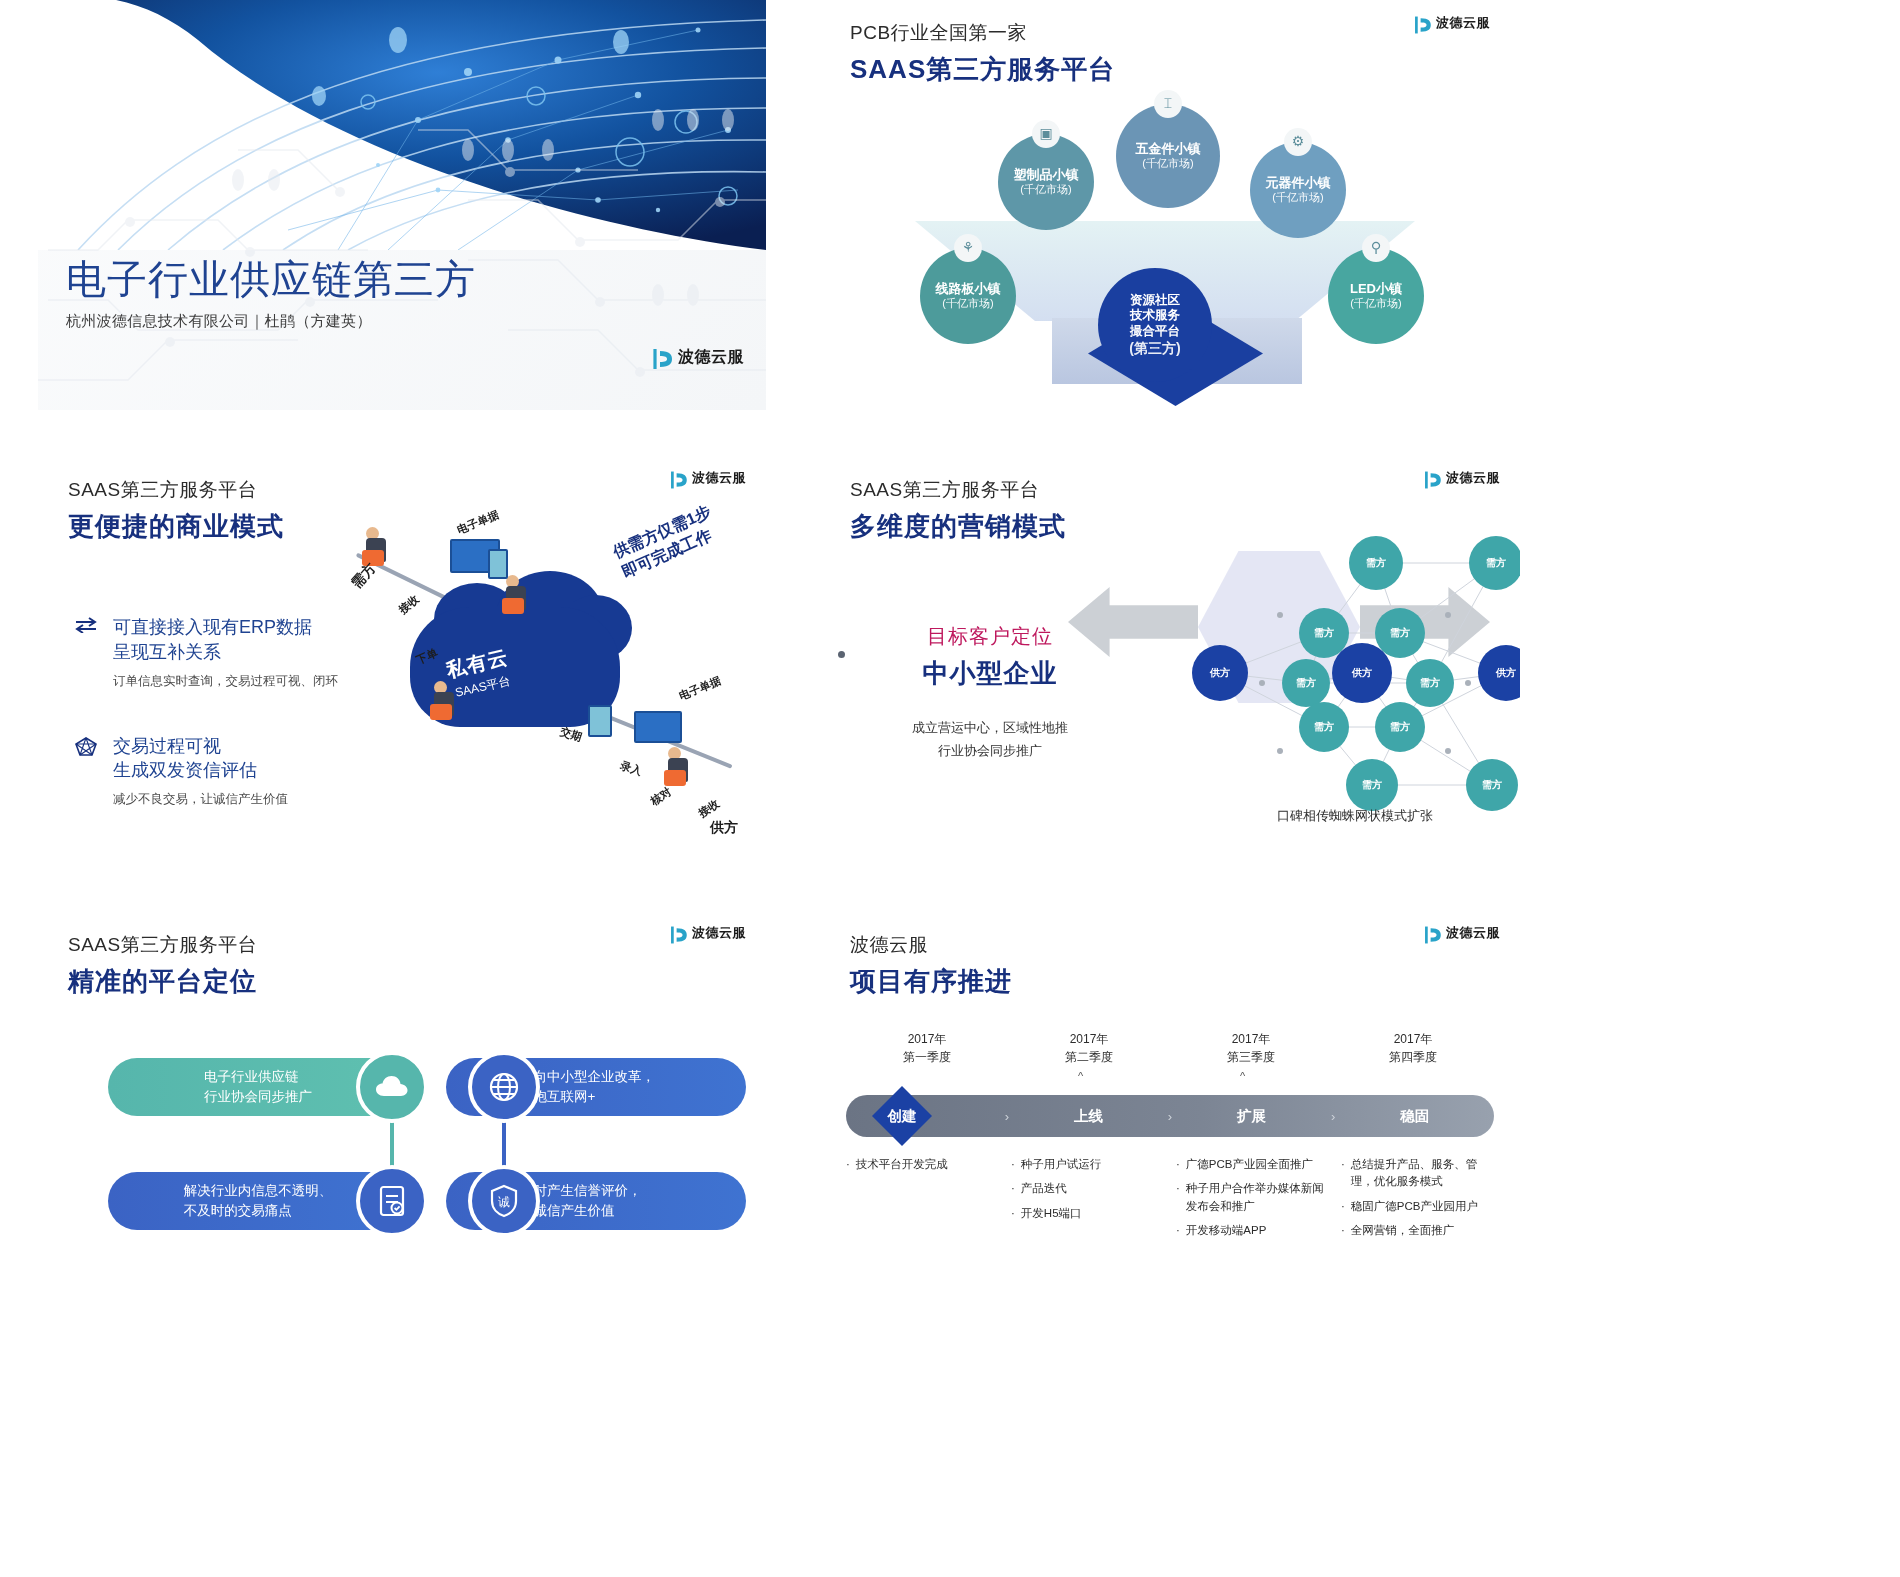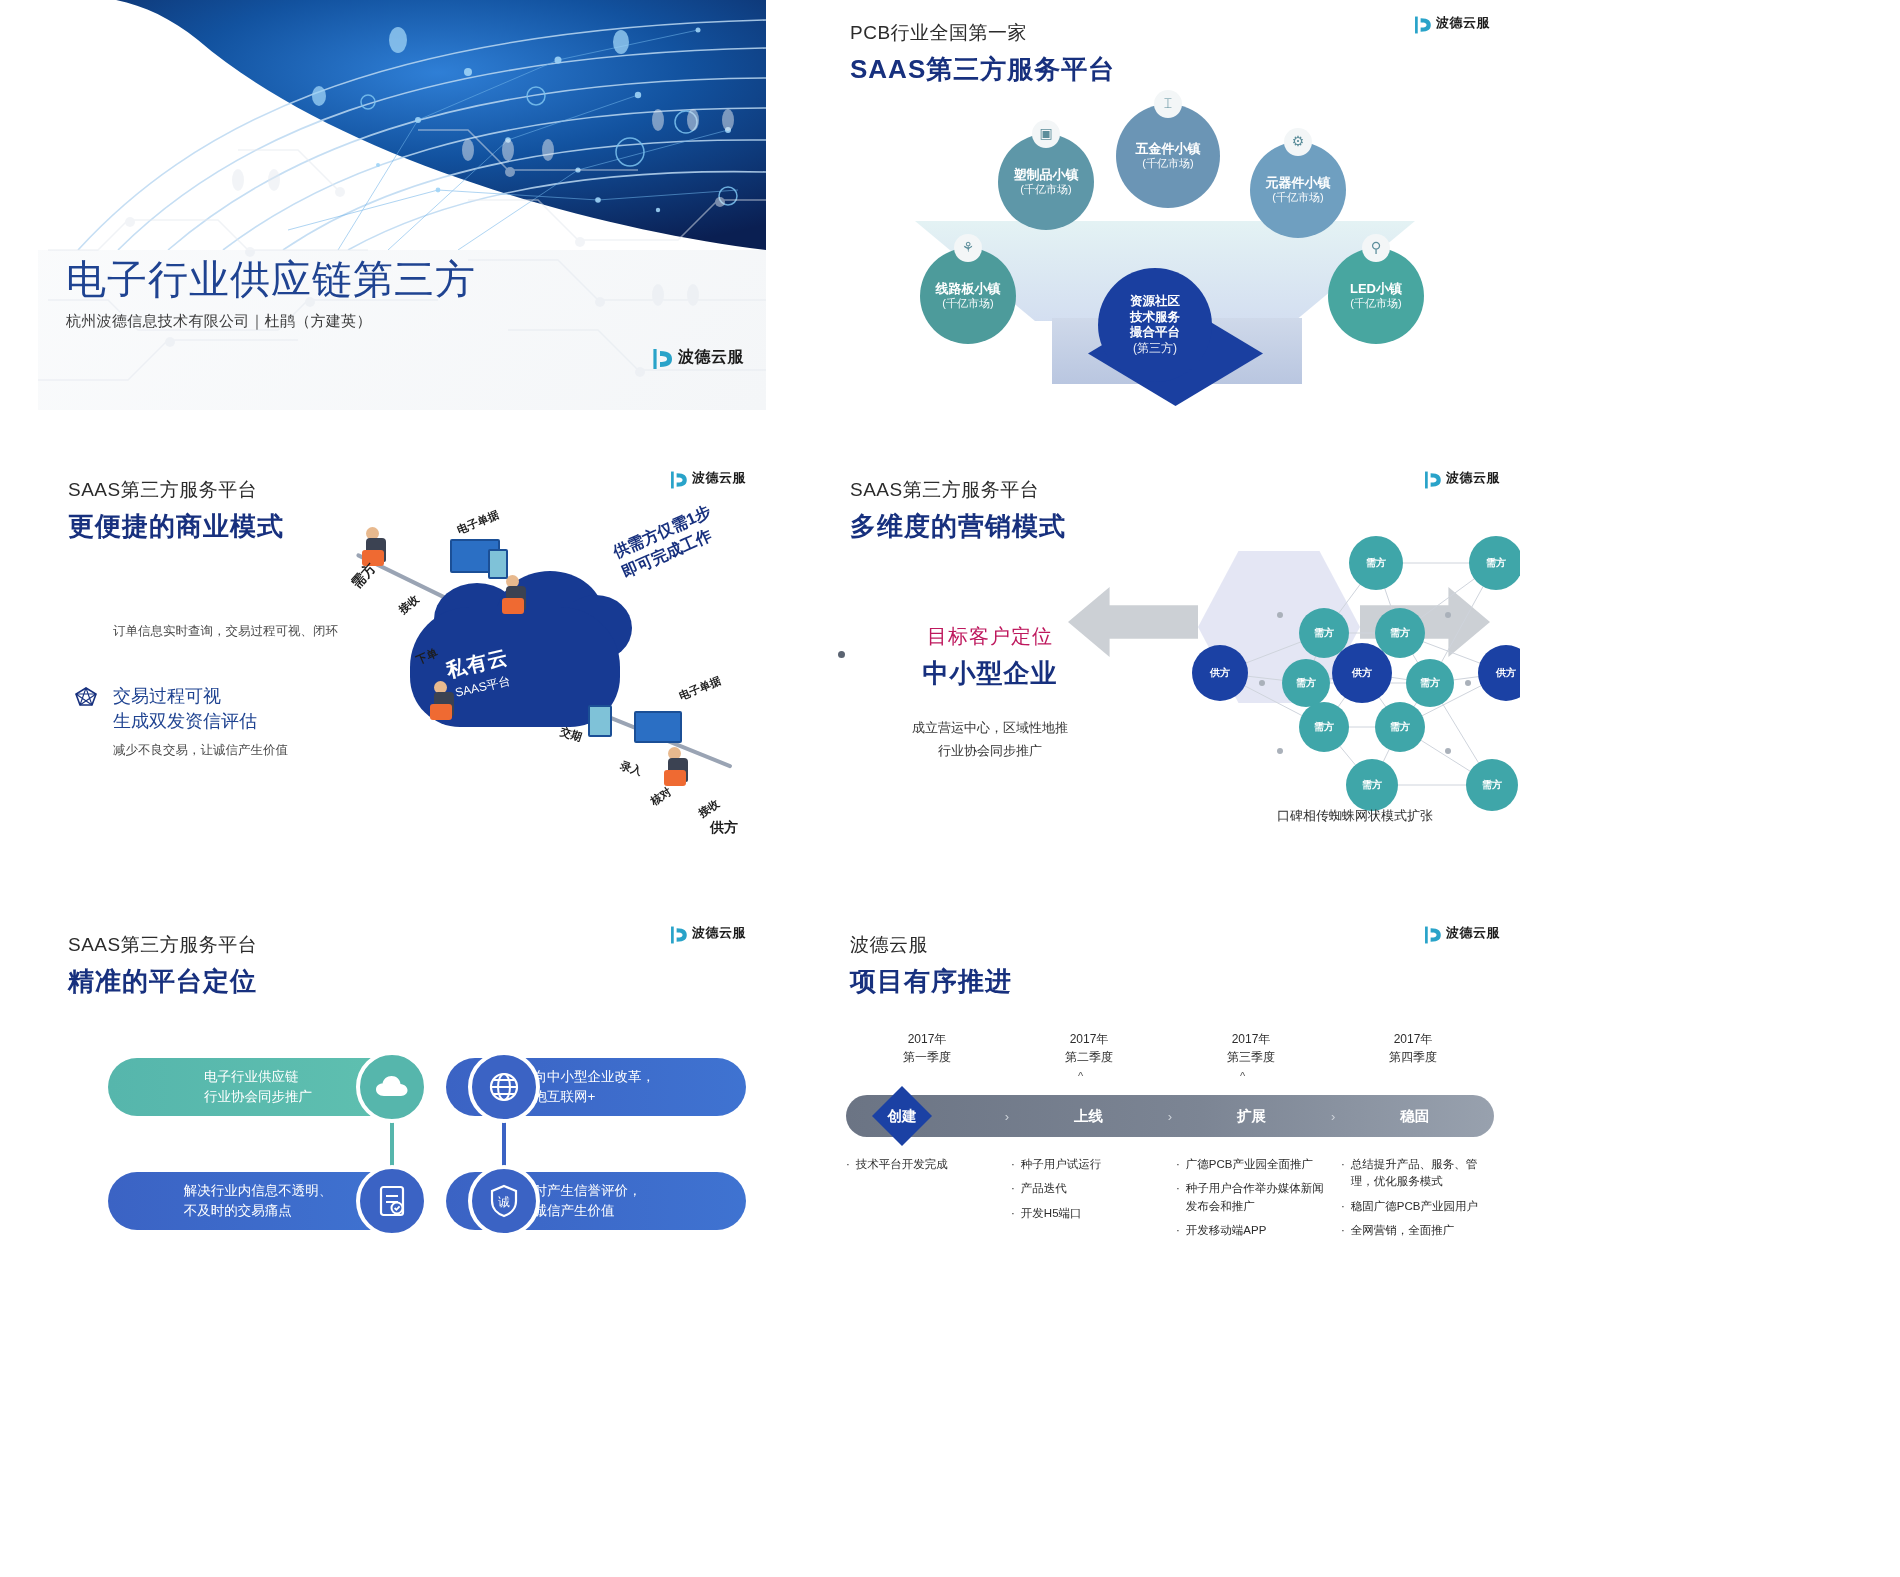--- a/index.html
+++ b/index.html
@@ -88,21 +88,21 @@
     clip-path: polygon(50% 0%, 100% 50%, 50% 100%, 0% 50%);
   }
   .node {
     position: absolute; border-radius: 50%;
     display: flex; flex-direction: column;
     align-items: center; justify-content: center;
     color: #fff; text-align: center; line-height: 1.25;
   }
   .node .n-title { font-size: 13px; font-weight: bold; }
   .node .n-sub { font-size: 11px; font-weight: normal; opacity: .95; }
-  .node .n-sub2 { font-size: 12px; font-weight: normal; opacity: .9; }
+  .node .n-sub2 { font-size: 14px; font-weight: bold; opacity: .9; }
   .node-ico {
     position: absolute; top: -14px; left: 50%; transform: translateX(-50%);
     width: 28px; height: 28px; border-radius: 50%;
     background: #f3f6f7; display: flex; align-items: center; justify-content: center;
     font-size: 14px; color: #5c8e9b;
   }
   .n-plastic { left: 178px; top: 38px;  width: 96px; height: 96px; background: #5e97a8; }
   .n-metal   { left: 296px; top: 8px;   width: 104px; height: 104px; background: #6b95b5; }
   .n-parts   { left: 430px; top: 46px;  width: 96px; height: 96px; background: #6f9fc0; }
   .n-pcb     { left: 100px; top: 152px; width: 96px; height: 96px; background: #4d9b9b; }
@@ -429,20 +429,32 @@
       <span class="logo-text">波德云服</span>
     </div>
 
     <div class="s3-head">
       <div class="head-sm">SAAS第三方服务平台</div>
       <div class="head-lg">更便捷的商业模式</div>
     </div>
 
     <div class="s3-bullets">
       <div class="s3-b">
+        <div class="s3-b-row">
+          <span class="s3-ico">
+            <svg width="24" height="16" viewBox="0 0 24 16">
+              <path d="M2,5 H20 M15,1 L21,5 L15,9" stroke="#17307e" stroke-width="2" fill="none"></path>
+              <path d="M22,12 H4 M9,8 L3,12 L9,16" stroke="#17307e" stroke-width="2" fill="none"></path>
+            </svg>
+          </span>
+          <span>
+            <div class="s3-b-title">可直接接入现有ERP数据</div>
+            <div class="s3-b-title">呈现互补关系</div>
+          </span>
+        </div>
         <div class="s3-b-desc">订单信息实时查询，交易过程可视、闭环</div>
       </div>
       <div class="s3-b">
         <div class="s3-b-row">
           <span class="s3-ico">
             <svg width="24" height="22" viewBox="0 0 24 22">
               <path d="M12,2 L22,8 L18,19 L6,19 L2,8 Z" stroke="#17307e" stroke-width="1.6" fill="none"></path>
               <path d="M12,2 L6,19 M12,2 L18,19 M2,8 L18,19 M22,8 L6,19 M2,8 L22,8" stroke="#17307e" stroke-width="1.1" fill="none"></path>
             </svg>
           </span>

